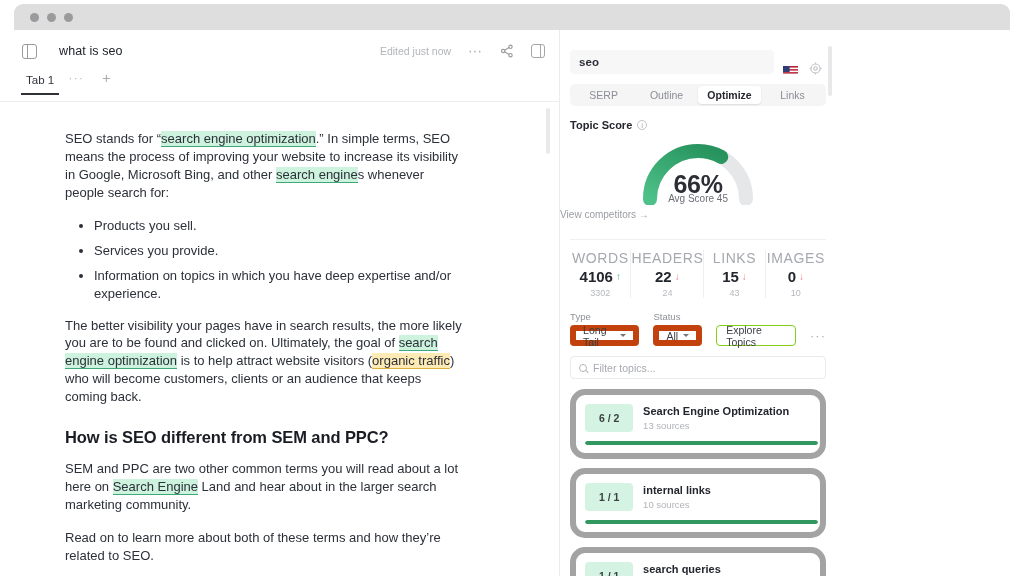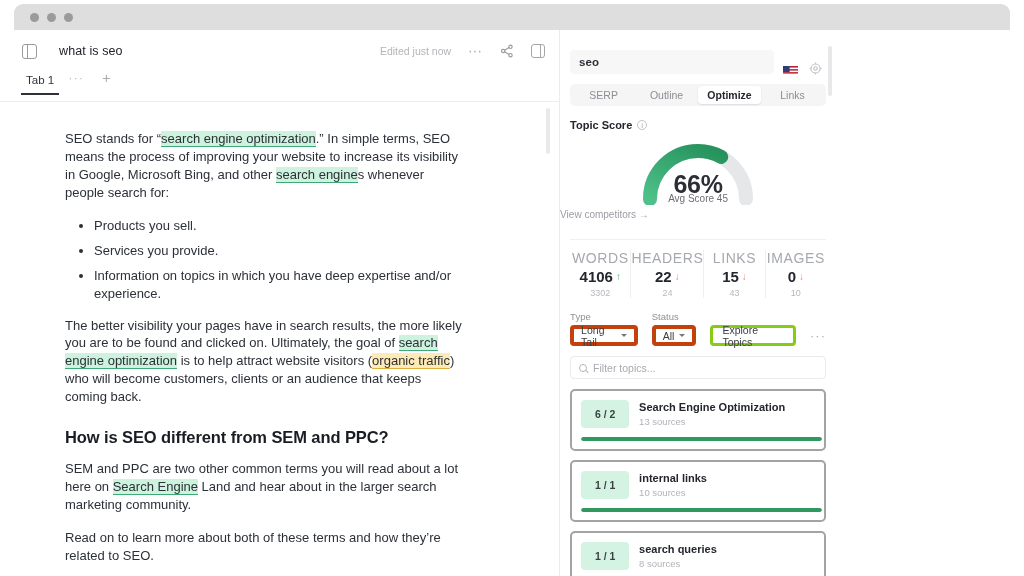--- a/index.html
+++ b/index.html
@@ -266,35 +266,35 @@
   .arw.down { color: #f4848d; }
   .stat-s { font-size: 9px; color: #b5b8bd; margin-top: 3px; }
 
   .filters {
     display: flex; align-items: flex-end;
     margin: 13px 10px 0 10px; gap: 14px;
   }
   .fgroup { display: flex; flex-direction: column; gap: 3px; }
   .flabel { font-size: 9.5px; color: #8d9096; }
   .fsel {
-    height: 21px; border: 4px solid #c2410c;
+    height: 21px; border: 6px solid #c2410c;
     border-radius: 4px; background: #fff;
     display: flex; align-items: center; gap: 5px;
     padding: 0 7px;
     font-size: 10.5px; color: #3a3d44; cursor: pointer;
   }
   .chev {
     width: 0; height: 0;
     border-left: 3.2px solid transparent;
     border-right: 3.2px solid transparent;
     border-top: 3.6px solid #73767d;
   }
   .explore-btn {
     margin-left: auto;
-    height: 21px; border: 3px solid #84cc16;
+    height: 21px; border: 1px solid #84cc16;
     border-radius: 4px; background: #fff;
     display: flex; align-items: center;
     padding: 0 9px;
     font-size: 10.5px; color: #3a3d44; cursor: pointer;
   }
   .more-dots {
     color: #a9acb1; font-size: 13px;
     letter-spacing: 1px; line-height: 10px;
     margin-bottom: 5px; cursor: pointer;
   }
@@ -316,22 +316,22 @@
   .srch-ico::after {
     content: ""; position: absolute;
     right: -3px; bottom: -1.5px;
     width: 4px; height: 1.1px;
     background: #b3b6bb;
     transform: rotate(45deg);
   }
 
   .topics { margin: 10px 10px 0 10px; }
   .tcard {
-    border: 2px solid #a3a3a3;
-    border-radius: 5px;
+    border: 6px solid #a3a3a3;
+    border-radius: 15px;
     background: #fff;
     padding: 9px 2px 0 9px;
     margin-bottom: 9px;
     position: relative;
     cursor: pointer;
   }
   .tcard-top { display: flex; align-items: flex-start; gap: 10px; }
   .tbadge {
     width: 48px; height: 28px;
     background: #d4f3e2; border-radius: 4px;

